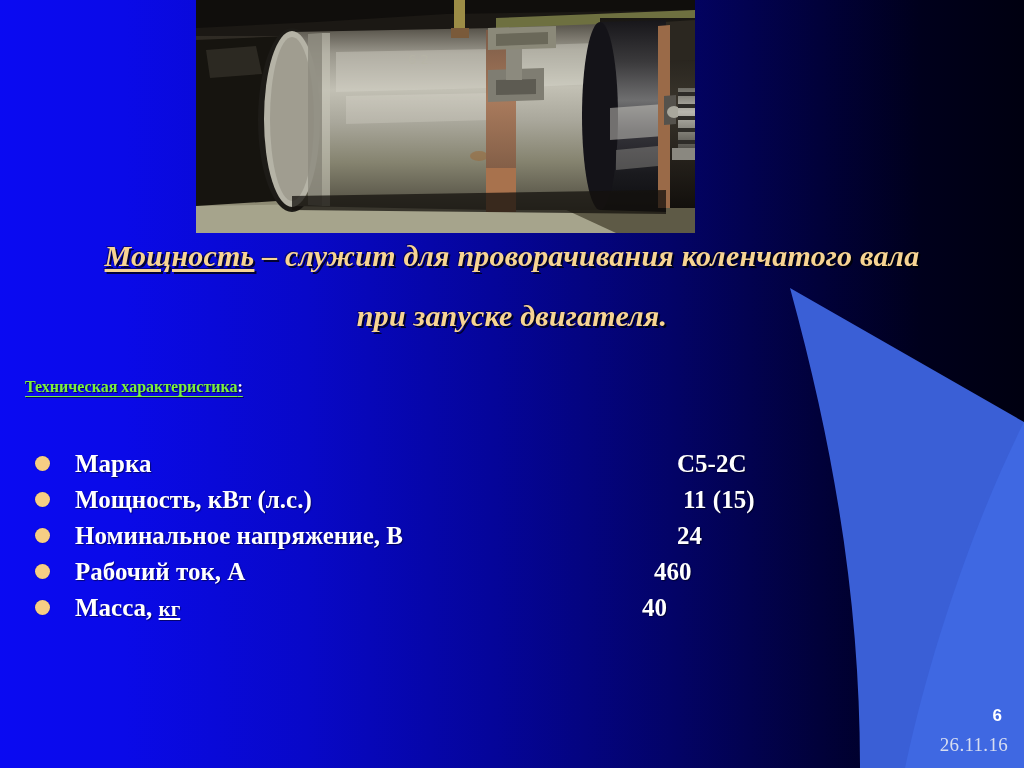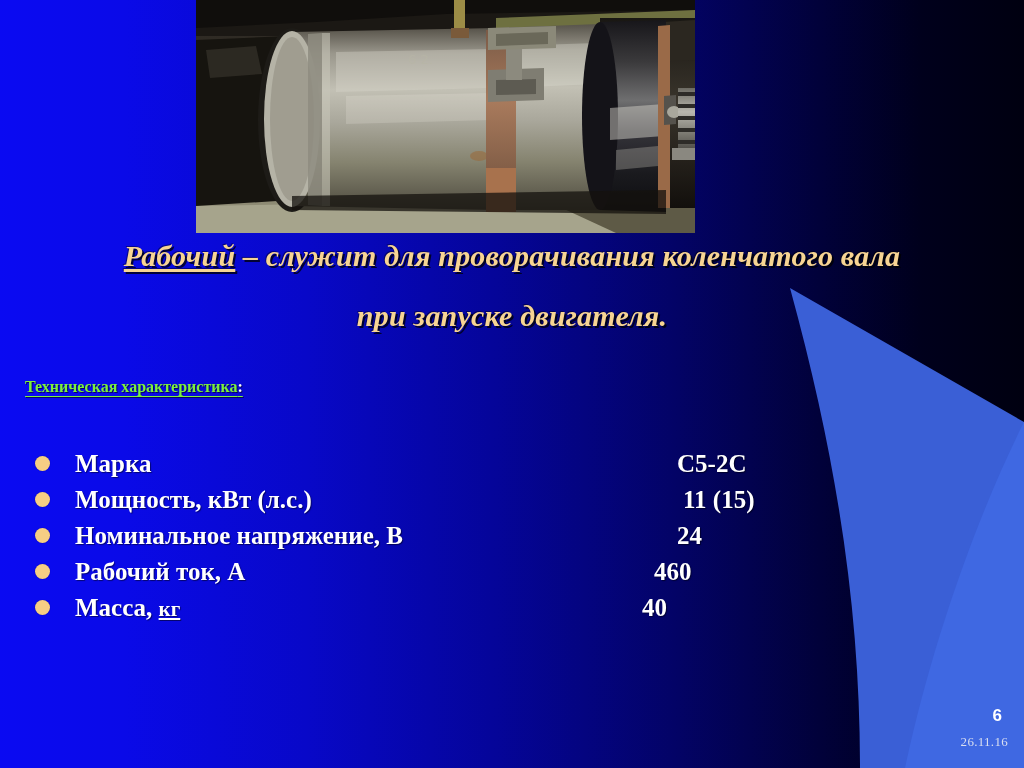--- a/index.html
+++ b/index.html
@@ -133,21 +133,21 @@
     top: 706px;
     font-family: "Liberation Sans", sans-serif;
     font-size: 17px;
     font-weight: 700;
     color: #ffffff;
   }
   .slide-date {
     position: absolute;
     right: 16px;
     top: 734px;
-    font-size: 13px;
+    font-size: 19px;
     color: #d8def0;
     letter-spacing: 0.3px;
   }
 </style>
 </head>
 <body>
 
 <div id="slide">
 
   <div class="wedge-layer">
@@ -269,21 +269,21 @@
       <rect x="482" y="116" width="17" height="4" fill="#2e2c28"></rect>
       <rect x="482" y="128" width="17" height="4" fill="#2e2c28"></rect>
       <rect x="482" y="140" width="17" height="4" fill="#2e2c28"></rect>
       <rect x="476" y="148" width="23" height="12" fill="#8a8880"></rect>
 
       <path d="M96,196 L470,190 L470,214 L96,210 Z" fill="#14120e" opacity="0.75"></path>
     </svg>
   </div>
 
   <div class="title-block">
-    <div class="title-line line1"><span class="title-underline">Рабочий</span><span> – служит для проворачивания коленчатого вала</span></div>
+    <div class="title-line line1"><span class="title-underline">Мощность</span><span> – служит для проворачивания коленчатого вала</span></div>
     <div class="title-line">при запуске двигателя.</div>
   </div>
 
   <div class="section-heading"><span>Техническая характеристика</span><span class="colon">:</span></div>
 
   <div class="spec-list">
 
 
     <div class="spec-row">
       <span class="bullet"></span>

